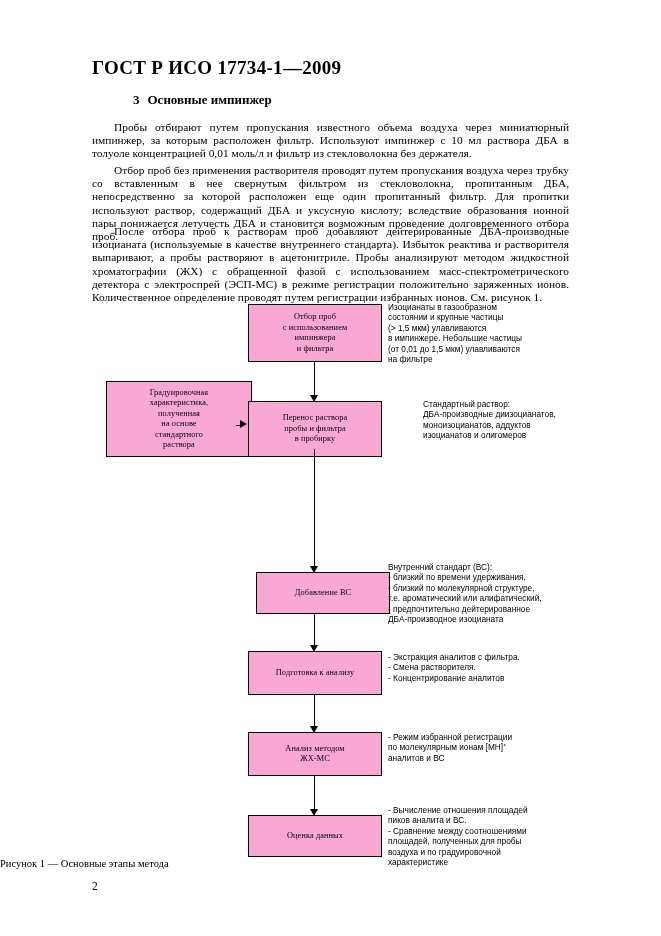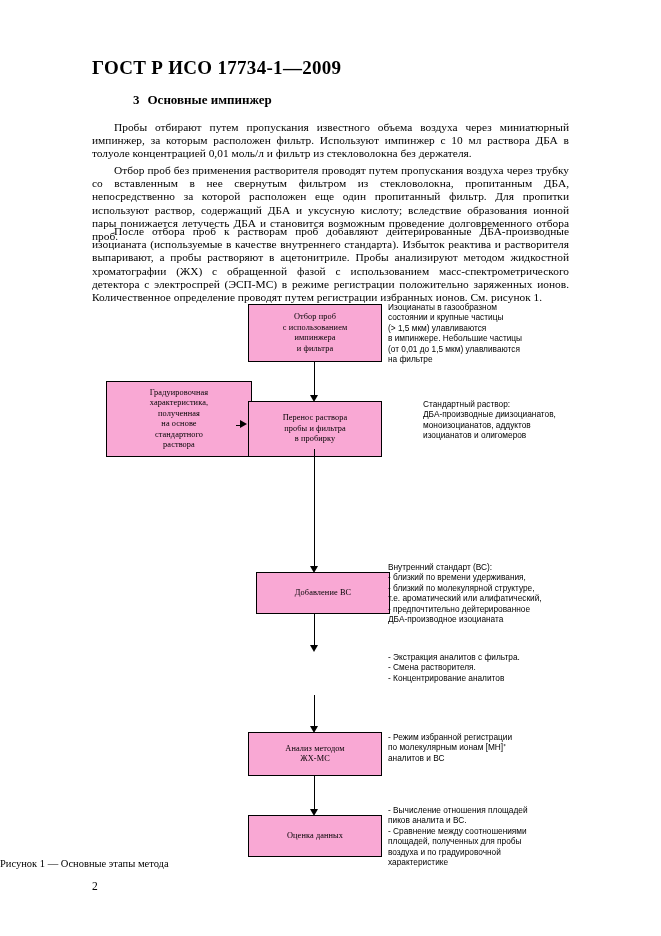--- a/index.html
+++ b/index.html
@@ -176,20 +176,23 @@
     <div class="arrowhead" style="left:310px; top:266px;"></div>
 
     <div class="node" style="left:248px; top:272px; width:134px; height:42px;margin-left:8px;">
       <span>Добавление ВС</span>
     </div>
     <div class="desc" style="left:388px; top:262px; width:215px;">Внутренний стандарт (ВС):<br>- близкий по времени удерживания,<br>- близкий по молекулярной структуре,<br>т.е. ароматический или алифатический,<br>- предпочтительно дейтерированное<br>ДБА-производное изоцианата</div>
 
     <div class="vline" style="left:314px; top:314px; height:34px;"></div>
     <div class="arrowhead" style="left:310px; top:345px;"></div>
 
+    <div class="node" style="left:248px; top:351px; width:134px; height:44px;">
+      <span>Подготовка к анализу</span>
+    </div>
     <div class="desc" style="left:388px; top:352px; width:205px;">- Экстракция аналитов с фильтра.<br>- Смена растворителя.<br>- Концентрирование аналитов</div>
 
     <div class="vline" style="left:314px; top:395px; height:34px;"></div>
     <div class="arrowhead" style="left:310px; top:426px;"></div>
 
     <div class="node" style="left:248px; top:432px; width:134px; height:44px;">
       <span>Анализ методом<br>ЖХ-МС</span>
     </div>
     <div class="desc" style="left:388px; top:432px; width:205px;">- Режим избранной регистрации<br>по молекулярным ионам [MH]⁺<br>аналитов и ВС</div>
 

